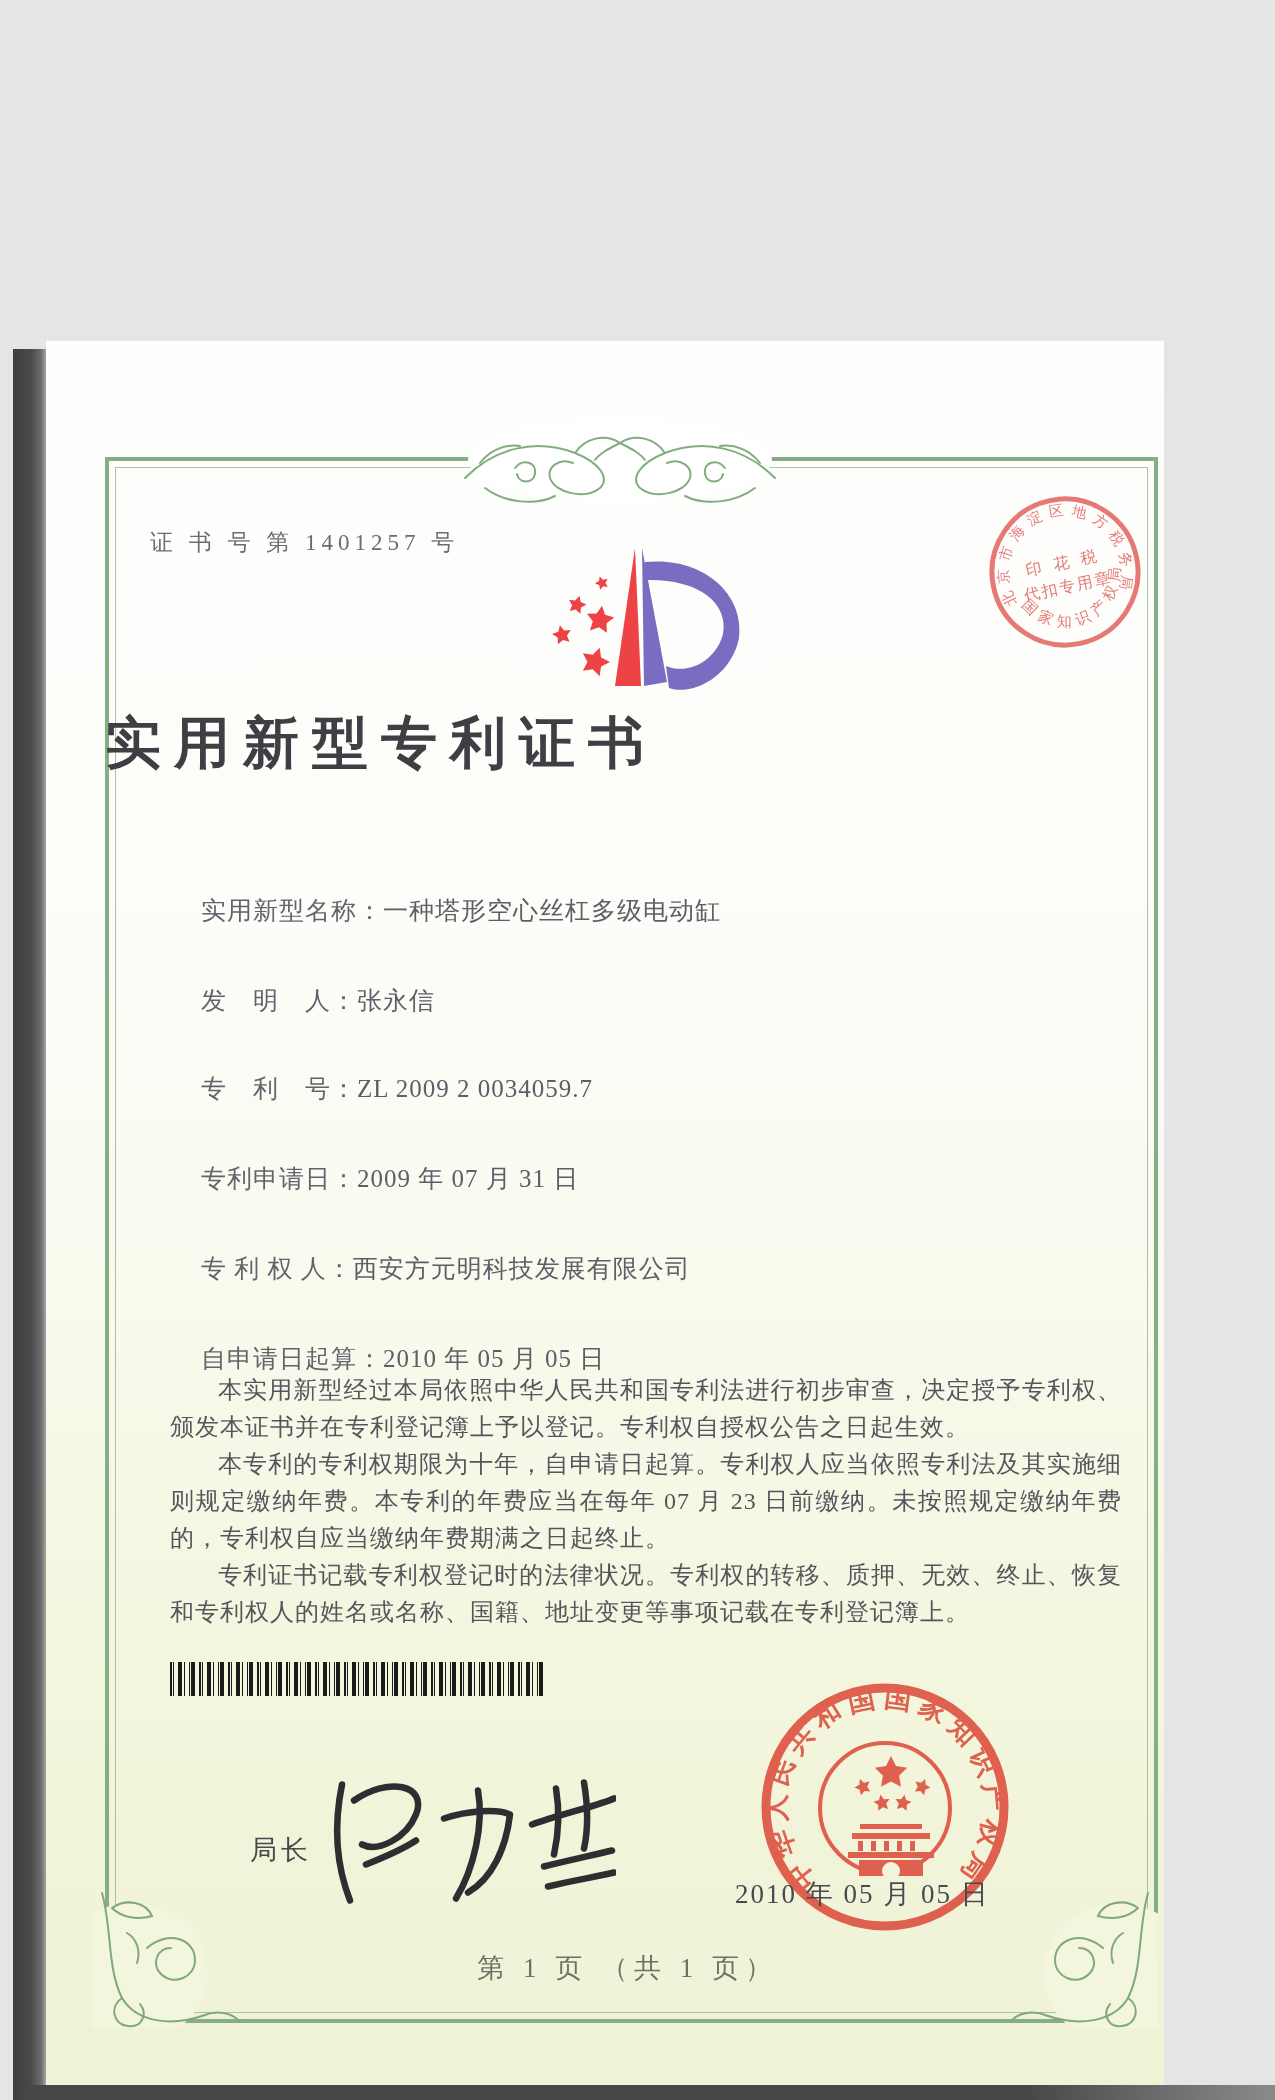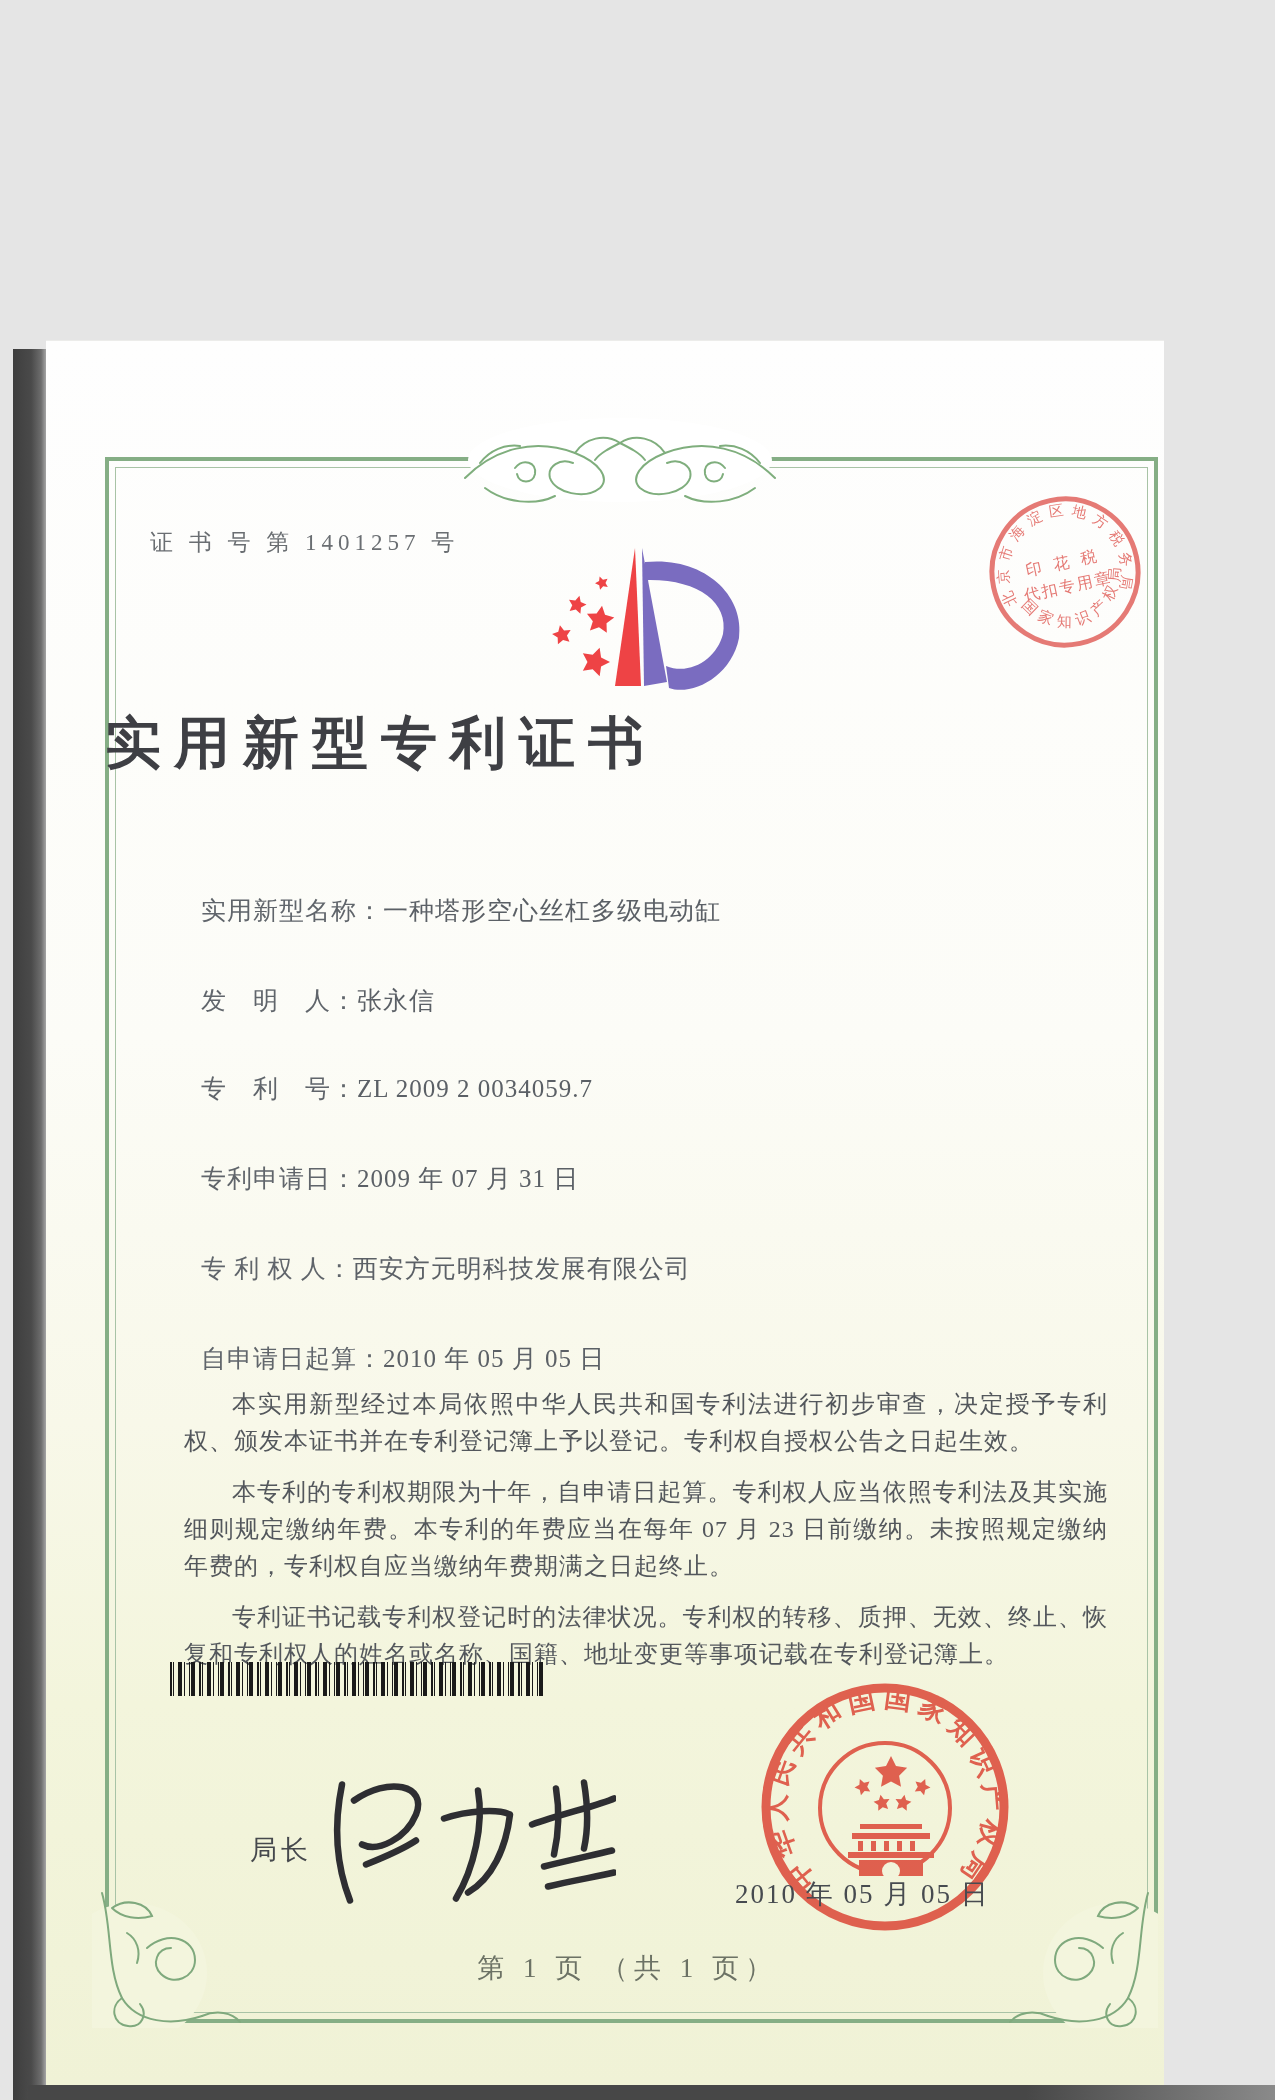--- a/index.html
+++ b/index.html
@@ -26,21 +26,21 @@
   
   .title{position:absolute;left:105px;top:706px;width:1045px;text-align:left;
          font-size:56px;font-weight:bold;letter-spacing:13px;color:#3e3f44;}
   
   .field{position:absolute;left:172px;font-size:25px;color:#5f646a;letter-spacing:1px;white-space:pre;}
   .f-label{color:#60656b;}
   .f-value{color:#5b6066;}
   
   .paragraphs{position:absolute;left:170px;top:1372px;width:952px;font-size:24px;line-height:37px;
               color:#53575c;text-align:justify;letter-spacing:1px;}
-  .paragraphs p{margin:14px;text-indent:2em;}
+  .paragraphs p{margin:0;text-indent:2em;}
   
   .barcode{position:absolute;left:170px;top:1662px;width:376px;height:34px;
     background:repeating-linear-gradient(90deg,
       #1a1a1a 0px,#1a1a1a 2px,transparent 2px,transparent 3px,
       #1a1a1a 3px,#1a1a1a 4px,transparent 4px,transparent 8px,
       #1a1a1a 8px,#1a1a1a 12px,transparent 12px,transparent 14px,
       #1a1a1a 14px,#1a1a1a 15px,transparent 15px,transparent 19px,
       #1a1a1a 19px,#1a1a1a 20px,transparent 20px,transparent 21px,
       #1a1a1a 21px,#1a1a1a 25px,transparent 25px,transparent 29px);}
   

